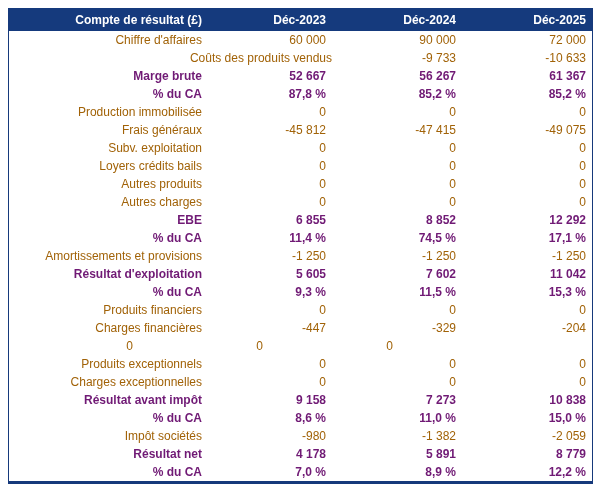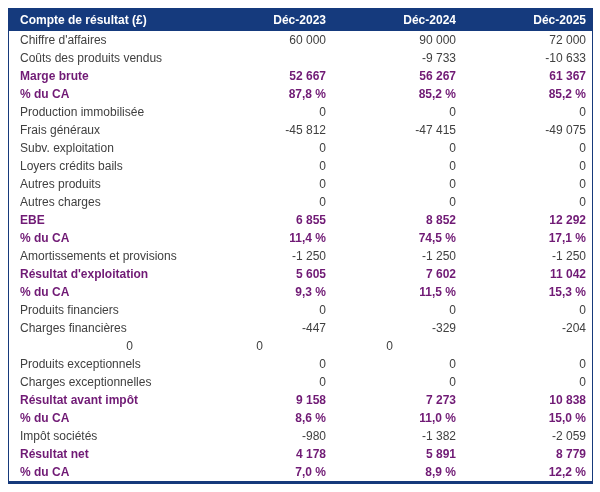--- a/index.html
+++ b/index.html
@@ -25,32 +25,32 @@
     align-items: center;
     height: 23px;
     background: #153a7d;
     color: #ffffff;
     font-weight: 700;
   }
   .row {
     display: flex;
     align-items: center;
     height: 18px;
-    color: #404040;
+    color: #a16207;
     background: #ffffff;
   }
   .row.em {
     font-weight: 700;
     color: #701a75;
   }
   .cell { line-height: 18px; white-space: nowrap; overflow: hidden; }
   .cell.label {
     flex: 1 1 auto;
     padding-left: 11px;
-    text-align: left;
+    text-align: right;
   }
   .cell.num {
     flex: 0 0 130px;
     width: 130px;
     padding-right: 6px;
     text-align: right;
     box-sizing: border-box;
   }
 </style>
 </head>

